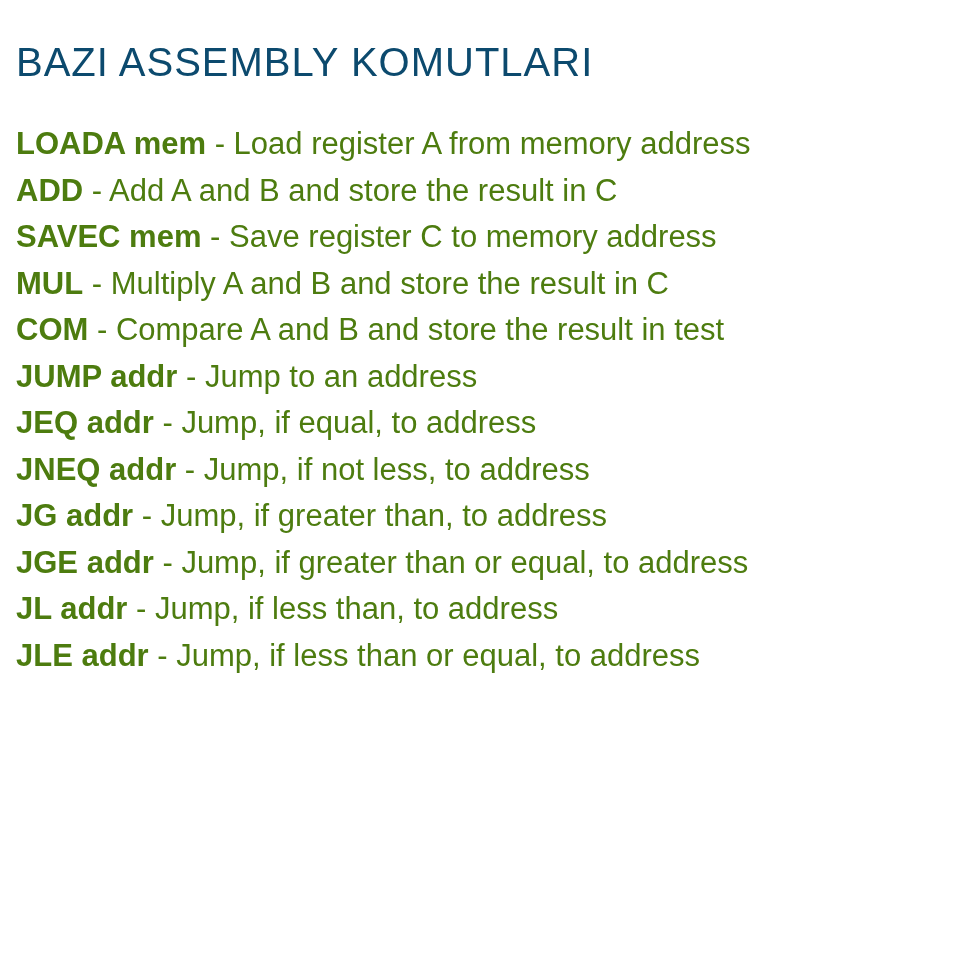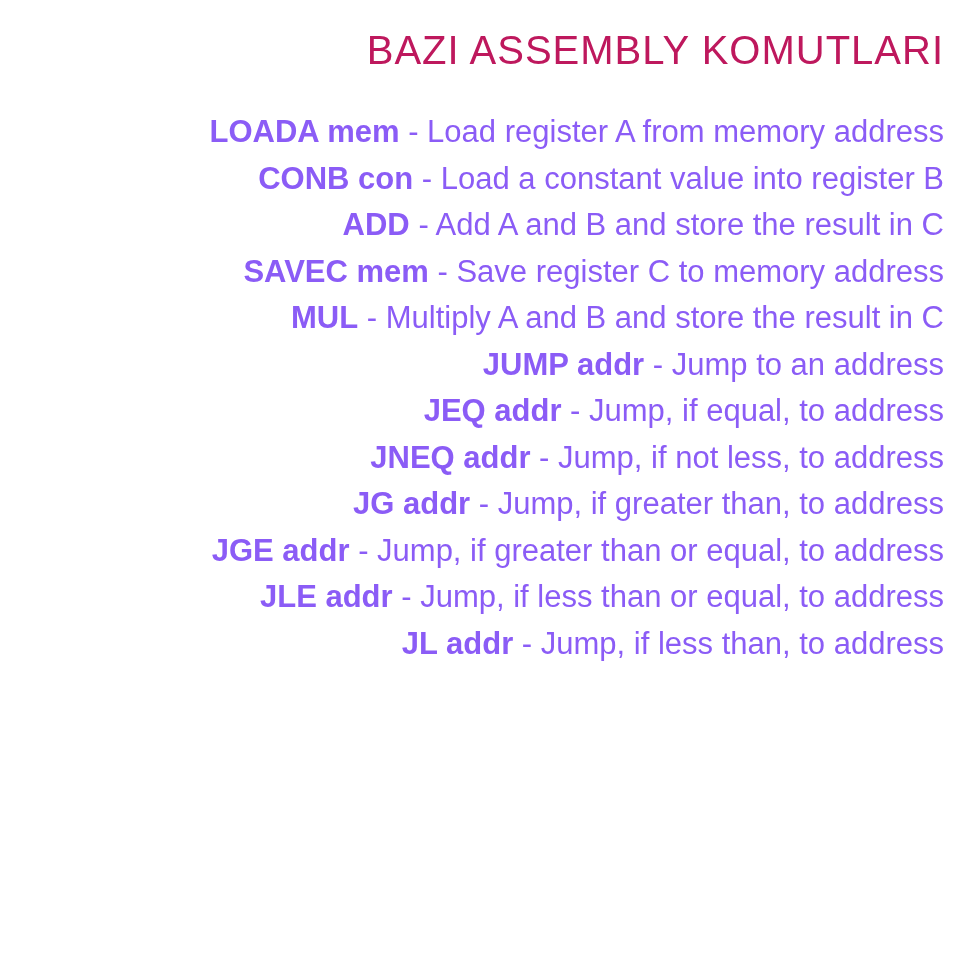--- a/index.html
+++ b/index.html
@@ -11,51 +11,50 @@
   }
   .page {
     padding: 24px 16px 24px 16px;
     width: 960px;
     box-sizing: border-box;
   }
   .title {
     font-family: "Comic Sans MS", "Comic Sans", cursive, sans-serif;
     font-size: 40px;
     font-weight: 400;
-    text-align: right;
-    margin: 4px 0 36px 0;
-    color: #be185d;
+    text-align: left;
+    margin: 16px 0 36px 0;
+    color: #0c4a6e;
     letter-spacing: 1px;
   }
   .entry {
     font-family: Arial, Helvetica, sans-serif;
     font-size: 31px;
-    color: #8b5cf6;
+    color: #4d7c0f;
     line-height: 1.5;
-    text-align: right;
   }
   .mnemonic {
     font-weight: 700;
   }
   .desc {
     font-weight: 400;
   }
 </style>
 </head>
 <body>
 
 <div class="page">
   <h1 class="title">BAZI ASSEMBLY KOMUTLARI</h1>
   <div id="instruction-list">
       <div class="entry"><span class="mnemonic">LOADA mem</span><span class="desc"> - Load register A from memory address</span></div>
-      <div class="entry"><span class="mnemonic">CONB con</span><span class="desc"> - Load a constant value into register B</span></div>
       <div class="entry"><span class="mnemonic">ADD</span><span class="desc"> - Add A and B and store the result in C</span></div>
       <div class="entry"><span class="mnemonic">SAVEC mem</span><span class="desc"> - Save register C to memory address</span></div>
       <div class="entry"><span class="mnemonic">MUL</span><span class="desc"> - Multiply A and B and store the result in C</span></div>
+      <div class="entry"><span class="mnemonic">COM</span><span class="desc"> - Compare A and B and store the result in test</span></div>
       <div class="entry"><span class="mnemonic">JUMP addr</span><span class="desc"> - Jump to an address</span></div>
       <div class="entry"><span class="mnemonic">JEQ addr</span><span class="desc"> - Jump, if equal, to address</span></div>
       <div class="entry"><span class="mnemonic">JNEQ addr</span><span class="desc"> - Jump, if not less, to address</span></div>
       <div class="entry"><span class="mnemonic">JG addr</span><span class="desc"> - Jump, if greater than, to address</span></div>
       <div class="entry"><span class="mnemonic">JGE addr</span><span class="desc"> - Jump, if greater than or equal, to address</span></div>
+      <div class="entry"><span class="mnemonic">JL addr</span><span class="desc"> - Jump, if less than, to address</span></div>
       <div class="entry"><span class="mnemonic">JLE addr</span><span class="desc"> - Jump, if less than or equal, to address</span></div>
-      <div class="entry"><span class="mnemonic">JL addr</span><span class="desc"> - Jump, if less than, to address</span></div>
     </div>
 </div>
 
 </body></html>

